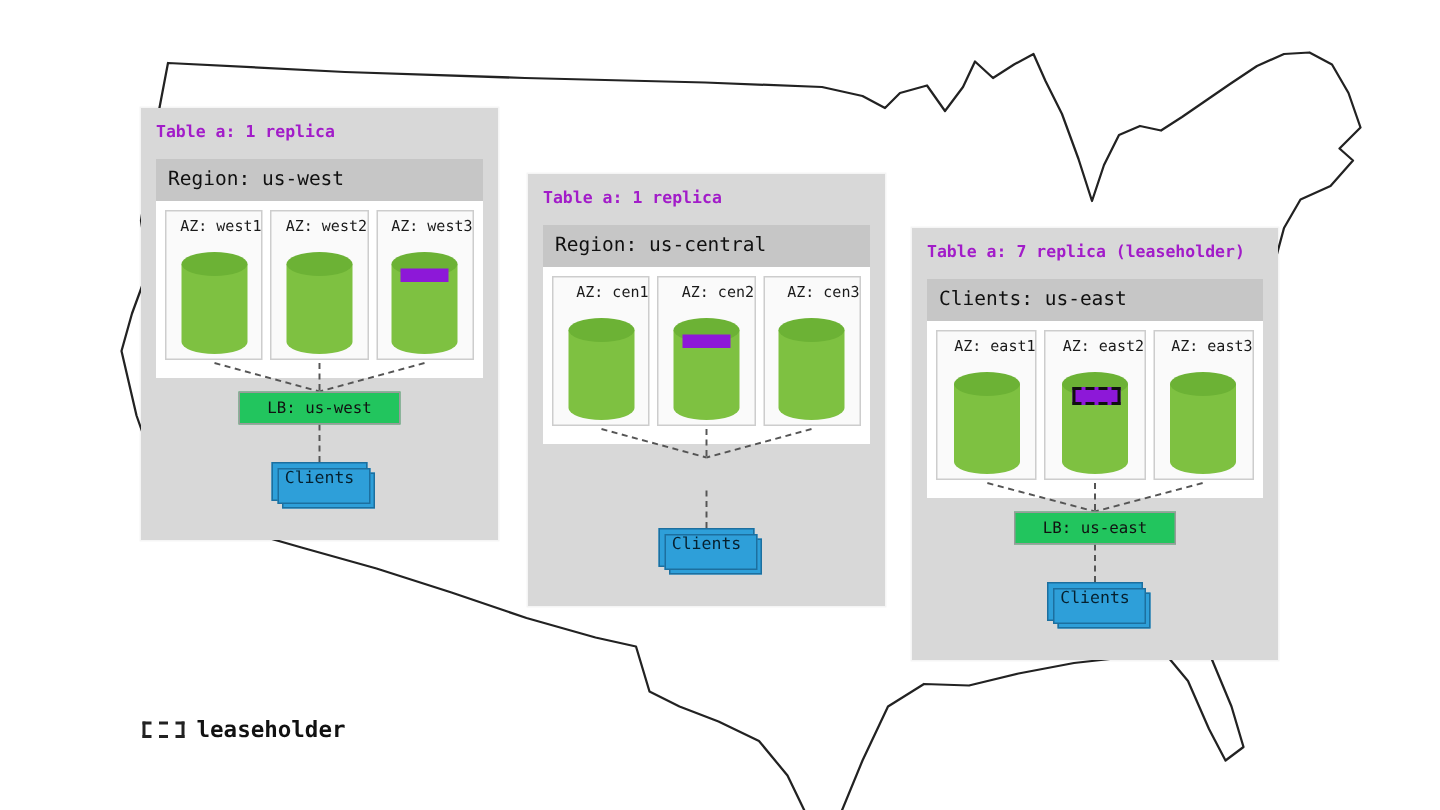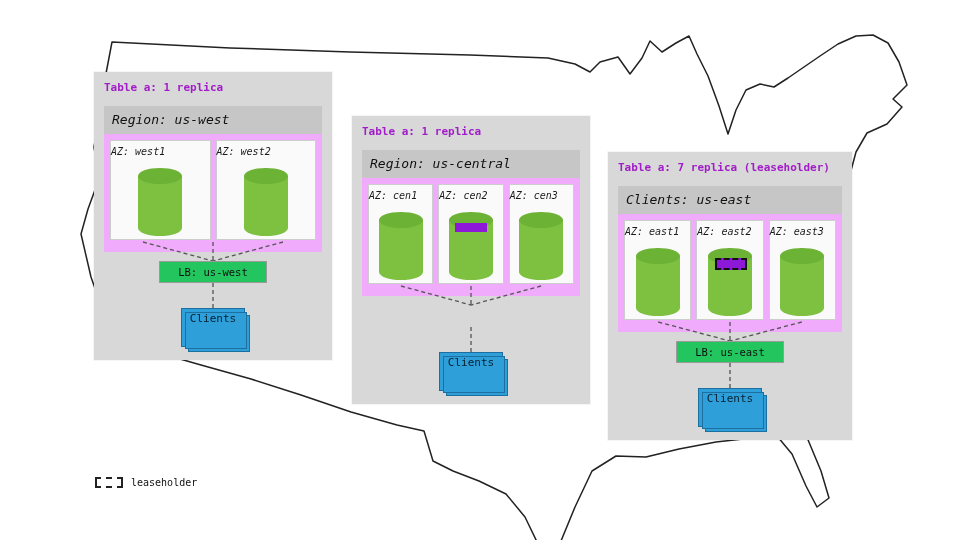--- a/index.html
+++ b/index.html
@@ -5,48 +5,48 @@
   html,body{margin:0;padding:0;background:#fff;}
   body{width:960px;height:540px;position:relative;overflow:hidden;
        font-family:"DejaVu Sans Mono","Liberation Mono",monospace;color:#111;}
   .stage{position:absolute;inset:0;width:960px;height:540px;margin-top:28px;}
   .map-svg{position:absolute;left:0;top:0;}
 
   .panel{position:absolute;background:#d8d8d8;width:238px;height:288px;
          box-shadow:0 0 0 1px rgba(0,0,0,0.04);}
   .panel-title{position:absolute;left:10px;top:9px;font-size:11px;font-weight:700;
                color:#a21cc9;white-space:nowrap;}
-  .region-box{position:absolute;left:10px;top:34px;right:10px;height:146px;background:#f0abfc;font-style:italic;}
+  .region-box{position:absolute;left:10px;top:34px;right:10px;height:146px;background:#ffffff;}
   .region-header{height:28px;line-height:28px;background:#c6c6c6;padding-left:8px;
                  font-size:13px;color:#101010;white-space:nowrap;}
   .az-row{display:flex;gap:5px;padding:6px;}
   .az-box{flex:1;height:100px;background:#fafafa;border:1px solid #cdcdcd;box-sizing:border-box;}
-  .az-label{text-align:left;font-size:10px;padding-top:5px;height:17px;color:#1a1a1a;white-space:nowrap;}
+  .az-label{text-align:right;font-size:10px;padding-top:5px;height:17px;color:#1a1a1a;white-space:nowrap;}
   .cyl-wrap{position:relative;width:46px;height:70px;margin:4px auto 0;}
   .cyl-wrap svg{display:block;}
   .replica-marker{position:absolute;left:7px;top:12px;width:32px;height:9px;background:#8d18d8;}
   .replica-marker.leaseholder{left:8px;top:11px;width:28px;height:8px;border:2px dashed #101010;}
 
   .connectors{position:absolute;inset:0;pointer-events:none;}
 
   .lb-box{position:absolute;left:50%;transform:translateX(-50%);top:189px;width:108px;height:22px;
           background:#22c55e;border:1px solid #9a9a9a;box-sizing:border-box;
           font-size:10.5px;line-height:20px;text-align:center;white-space:nowrap;}
-  .clients{position:absolute;left:50%;transform:translateX(-50%);top:236px;width:64px;height:39px;
+  .clients{position:absolute;left:50%;transform:translateX(-50%);top:236px;width:64px;height:26px;
            background:#2e9fd9;border:1px solid #1c6f9f;box-sizing:border-box;
            font-size:11px;line-height:20px;text-align:center;color:#06202e;}
   .clients::before{content:"";position:absolute;left:3px;top:3px;width:100%;height:100%;
            background:#2e9fd9;border:1px solid #1c6f9f;box-sizing:border-box;z-index:-1;}
   .clients::after{content:"";position:absolute;left:6px;top:6px;width:100%;height:100%;
            background:#2e9fd9;border:1px solid #1c6f9f;box-sizing:border-box;z-index:-2;}
   .panel,.clients{z-index:0;}
 
   .legend{position:absolute;left:95px;top:449px;display:flex;align-items:center;gap:8px;}
   .legend-swatch{width:28px;height:11px;border:2px dashed #222;background:transparent;box-sizing:border-box;}
-  .legend-label{font-size:10px;color:#111;}
+  .legend-label{font-size:15px;color:#111;font-weight:bold;}
 </style>
 </head>
 <body>
 
 <div class="stage">
 
   <svg class="map-svg" width="960" height="540" viewBox="0 0 960 540">
     <path d="M112,14 L230,20 L350,24 L470,27 L548,30 L575,36 L590,44 L600,34 L618,29
              L630,46 L642,30 L650,13 L662,24 L676,15 L689,8 L697,26 L708,48
              L719,78 L728,106 L736,82 L746,62 L760,56 L774,59 L788,50 L804,39
@@ -76,20 +76,30 @@
         </div>
         <div class="az-box">
           <div class="az-label">AZ: west2</div>
           <div class="cyl-wrap">
             <svg width="46" height="70" viewBox="0 0 46 70">
                 <path d="M1 9 v52 a22 8 0 0 0 44 0 v-52 z" fill="#7ec141"></path>
                 <ellipse cx="23" cy="9" rx="22" ry="8" fill="#6cb235"></ellipse>
               </svg>
           </div>
         </div>
+        <div class="az-box">
+          <div class="az-label">AZ: west3</div>
+          <div class="cyl-wrap">
+            <svg width="46" height="70" viewBox="0 0 46 70">
+                <path d="M1 9 v52 a22 8 0 0 0 44 0 v-52 z" fill="#7ec141"></path>
+                <ellipse cx="23" cy="9" rx="22" ry="8" fill="#6cb235"></ellipse>
+              </svg>
+            <div class="replica-marker"></div>
+          </div>
+        </div>
       </div>
     </div>
     <svg class="connectors" width="238" height="288" viewBox="0 0 238 288" preserveAspectRatio="none">
       <line x1="49" y1="170" x2="119" y2="189" stroke="#555" stroke-width="1.3" stroke-dasharray="4,3"></line>
       <line x1="119" y1="170" x2="119" y2="189" stroke="#555" stroke-width="1.3" stroke-dasharray="4,3"></line>
       <line x1="189" y1="170" x2="119" y2="189" stroke="#555" stroke-width="1.3" stroke-dasharray="4,3"></line>
       <line x1="119" y1="211" x2="119" y2="236" stroke="#555" stroke-width="1.3" stroke-dasharray="4,3"></line>
     </svg>
     <div class="lb-box">LB: us-west</div>
     <div class="clients">Clients</div>

